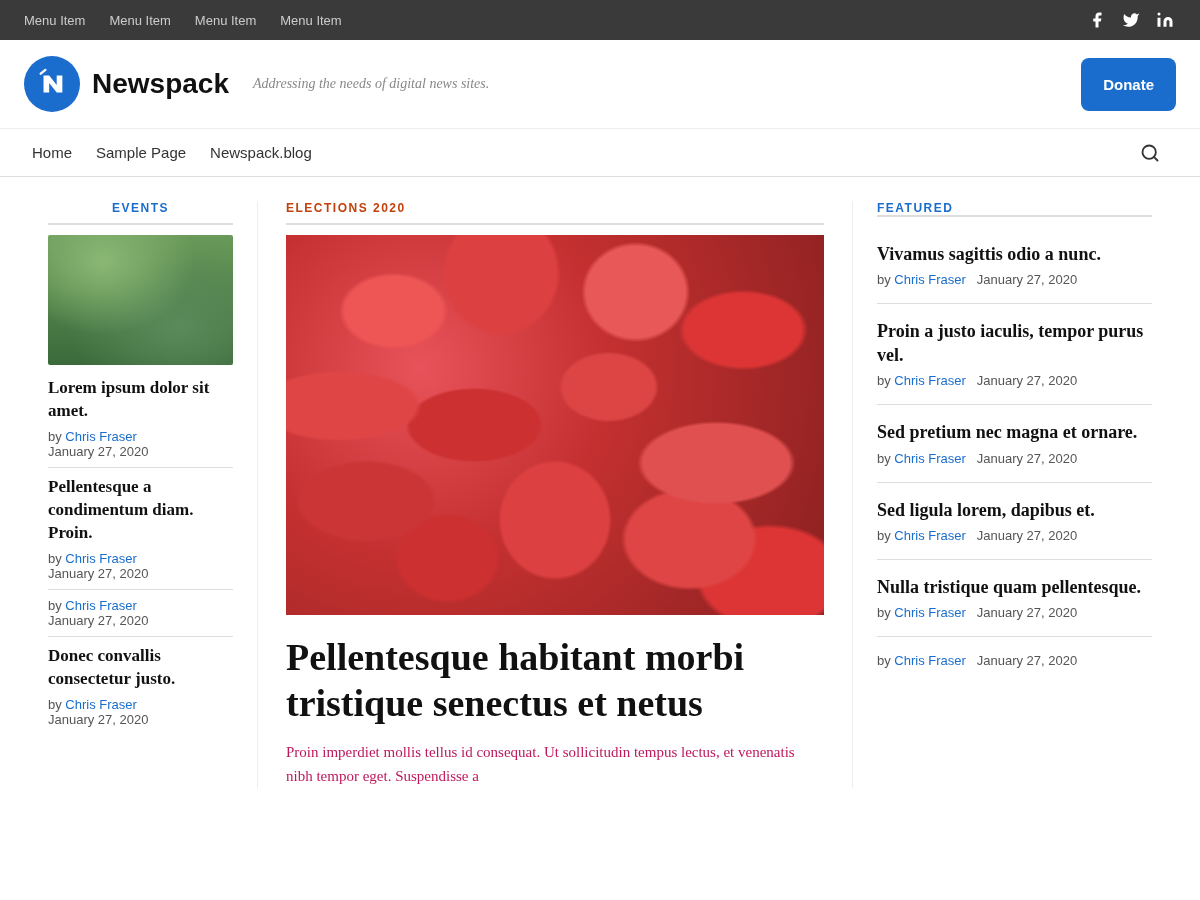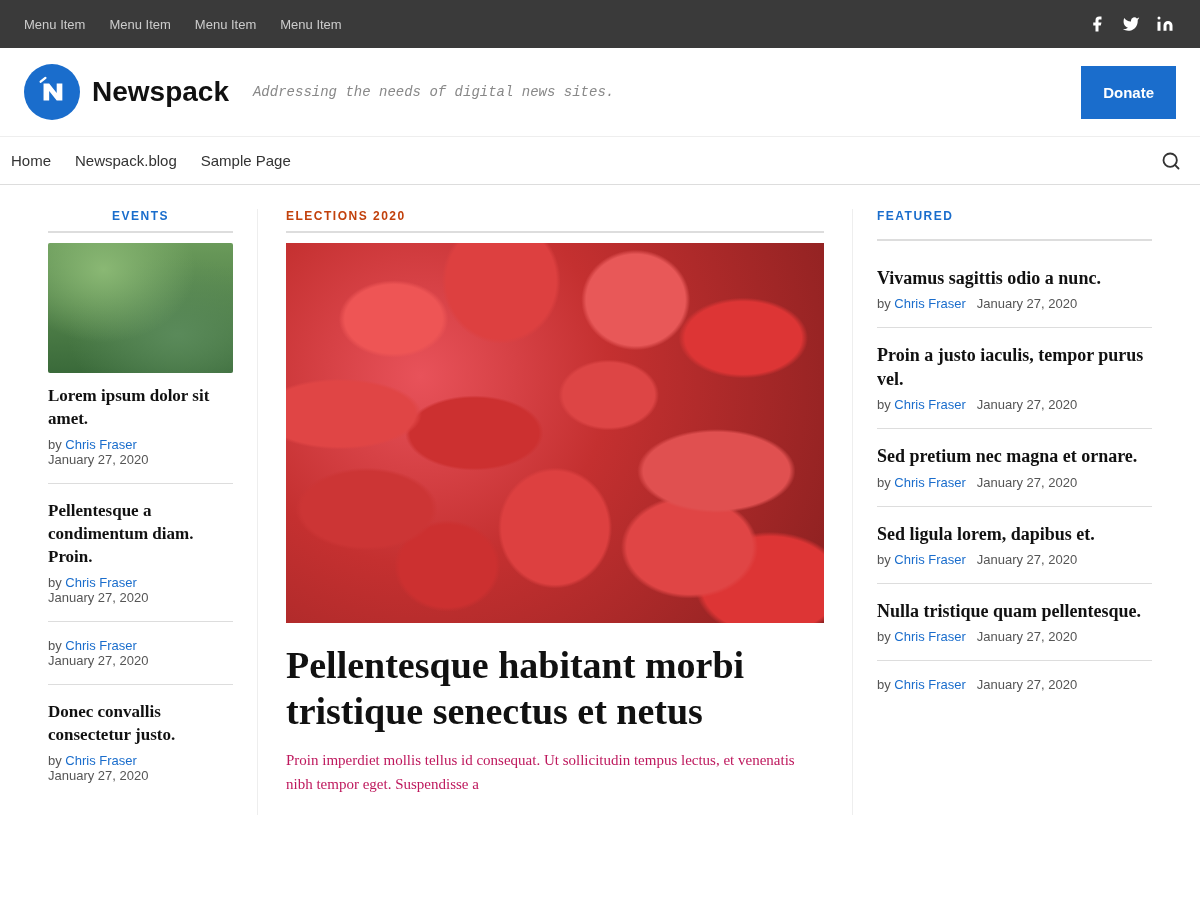--- a/index.html
+++ b/index.html
@@ -5,21 +5,21 @@
     * { margin: 0; padding: 0; box-sizing: border-box; }
     body { font-family: Georgia, 'Times New Roman', serif; background: #fff; color: #333; font-size: 16px; }
 
     
     .top-bar {
       background: #3a3a3a;
       display: flex;
       align-items: center;
       justify-content: space-between;
       padding: 0 24px;
-      height: 48px;
+      height: 40px;
     }
     .top-bar-menu { display: flex; gap: 24px; }
     .top-bar-menu a {
       color: #ccc;
       text-decoration: none;
       font-size: 13px;
       font-family: Arial, sans-serif;
     }
     .top-bar-social { display: flex; gap: 12px; align-items: center; }
     .social-icon {
@@ -52,40 +52,40 @@
     .site-name {
       font-size: 28px;
       font-weight: 700;
       font-family: Arial, sans-serif;
       color: #111;
       margin-right: 12px;
     }
     .site-tagline {
       font-size: 14px;
       color: #888;
-      font-family: Liberation Mono, monospace;
+      font-family: Liberation Serif, serif;
       font-style: italic;
     }
     .donate-btn {
       background: #1a6dcc;
       color: #fff;
       border: none;
       padding: 18px 22px;
       font-size: 15px;
       font-family: Arial, sans-serif;
       font-weight: 600;
-      border-radius: 0;
+      border-radius: 8px;
       cursor: pointer;
     }
 
     
     .main-nav {
       display: flex;
       align-items: center;
-      padding: 0 11px;
+      padding: 0 32px;
       border-bottom: 1px solid #ddd;
       height: 48px;
     }
     .nav-links { display: flex; gap: 0; flex: 1; }
     .nav-links a {
       color: #333;
       text-decoration: none;
       font-size: 15px;
       font-family: Arial, sans-serif;
       padding: 14px 16px 14px 0;
@@ -147,21 +147,21 @@
     }
     .article-meta {
       font-size: 13px;
       font-family: Arial, sans-serif;
       color: #555;
       margin-bottom: 0;
     }
     .article-meta .by { color: #555; }
     .article-meta .author { color: #1a6dcc; cursor: pointer; }
     .article-meta .date { color: #555; }
-    .left-article { margin-bottom: 16px; padding-bottom: 16px; border-bottom: 1px solid #ddd; }
+    .left-article { margin-bottom: 8px; padding-bottom: 8px; border-bottom: 1px solid #ddd; }
     .left-article:last-child { border-bottom: none; }
 
     
     .mid-col { padding: 0 28px; }
     .mid-section-label {
       font-size: 12px;
       font-weight: 700;
       letter-spacing: 1.5px;
       text-transform: uppercase;
       color: #c2410c;
@@ -223,21 +223,21 @@
     
     .right-col { padding-left: 24px; border-left: 1px solid #eee; }
     .right-section-label {
       font-size: 12px;
       font-weight: 700;
       letter-spacing: 1.5px;
       text-transform: uppercase;
       color: #1a6dcc;
       font-family: Arial, sans-serif;
       margin-bottom: 10px;
-      padding-bottom: 16px;
+      padding-bottom: 0;
       border-bottom: 2px solid #ddd;
     }
     .right-article {
       padding: 16px 0;
       border-bottom: 1px solid #ddd;
     }
     .right-article:last-child { border-bottom: none; }
     .right-article-title {
       font-size: 18px;
       font-weight: 700;
@@ -293,22 +293,22 @@
     </div>
     <span class="site-name">Newspack</span>
     <span class="site-tagline">Addressing the needs of digital news sites.</span>
   </div>
   <button class="donate-btn">Donate</button>
 </header>
 
 <nav class="main-nav">
   <div class="nav-links">
     <a>Home</a>
+    <a>Sample Page</a>
     <a>Newspack.blog</a>
-    <a>Sample Page</a>
   </div>
   <button class="search-icon-btn" aria-label="Search">
     <svg width="20" height="20" viewBox="0 0 24 24" fill="none" stroke="#333" stroke-width="2.2" stroke-linecap="round" stroke-linejoin="round">
       <circle cx="11" cy="11" r="8"></circle>
       <line x1="21" y1="21" x2="16.65" y2="16.65"></line>
     </svg>
   </button>
 </nav>
 
 <div class="content-area">

